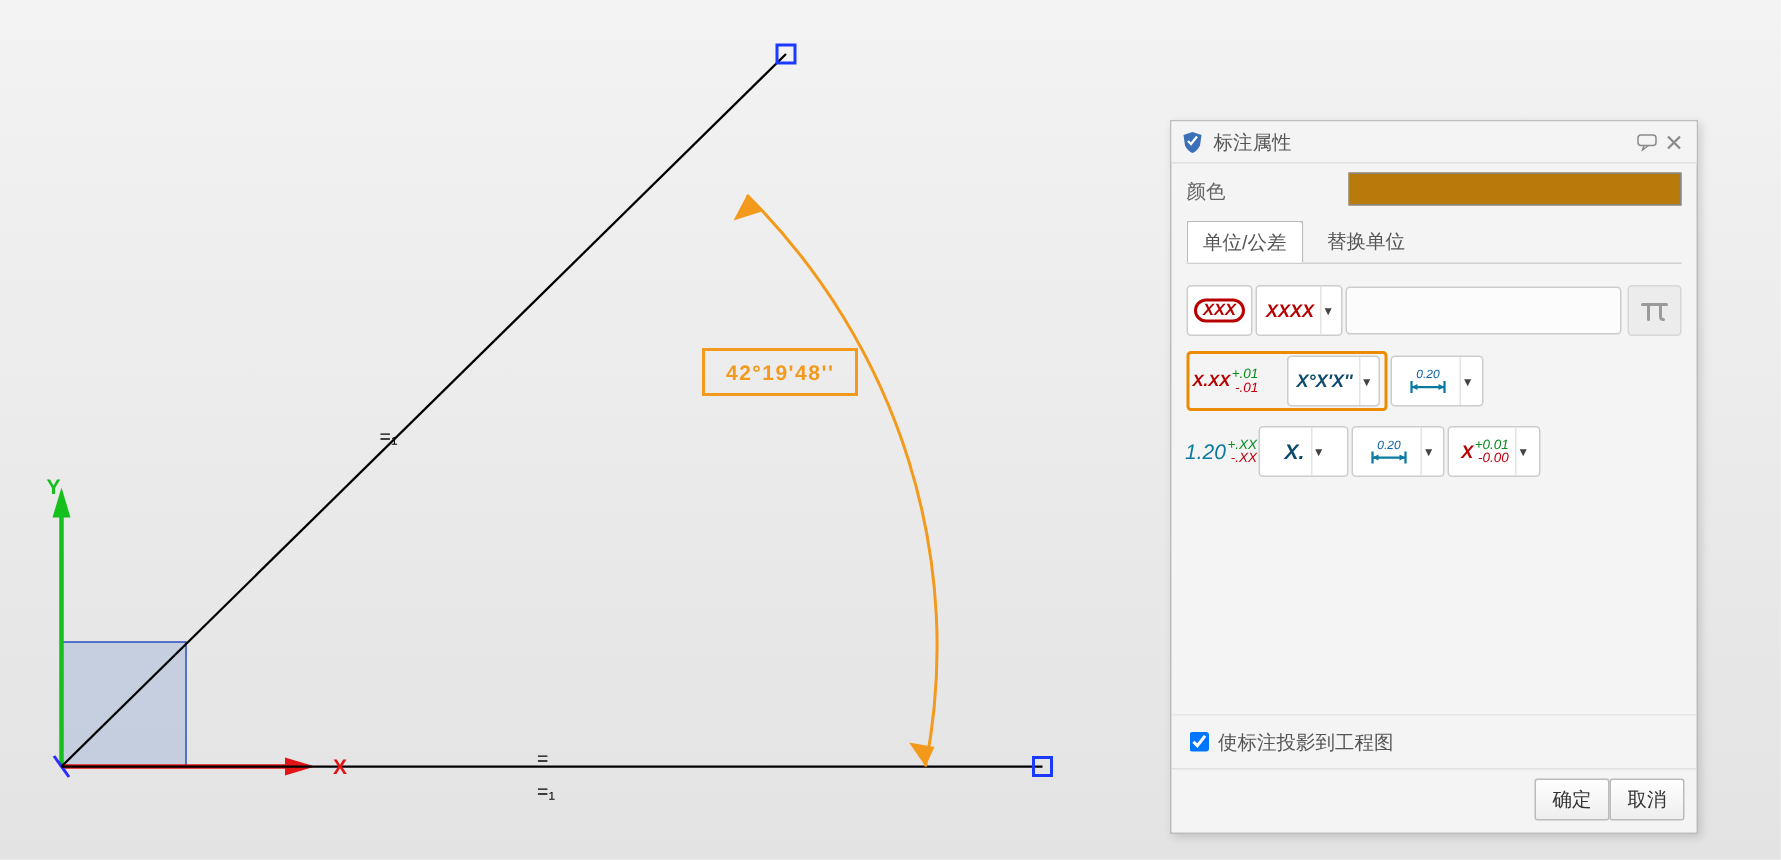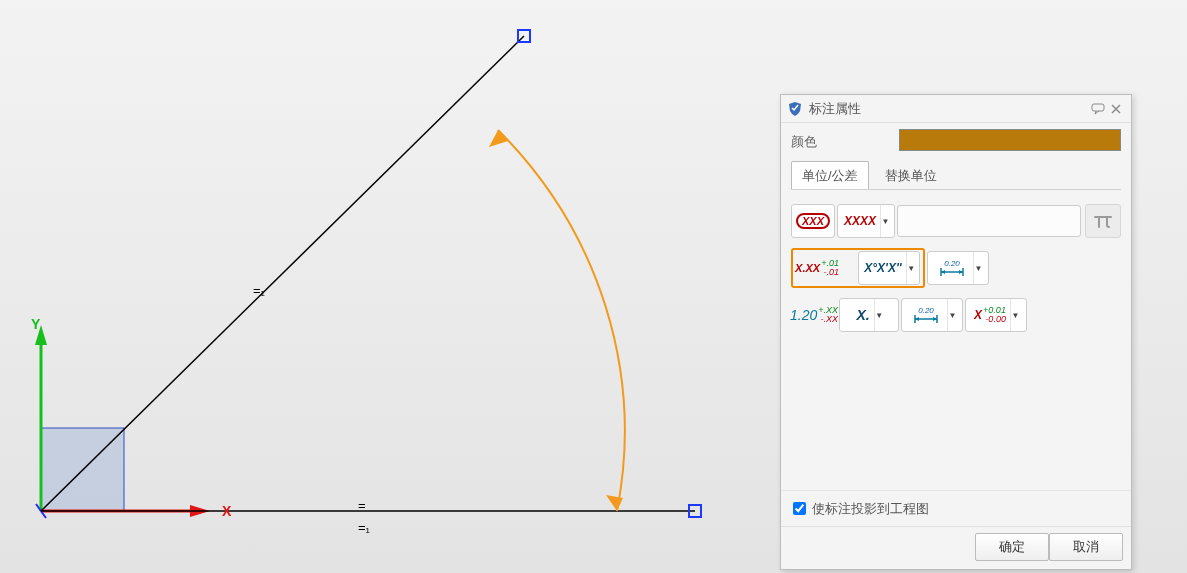--- a/index.html
+++ b/index.html
@@ -12,21 +12,21 @@
     position: relative;
     overflow: hidden;
   }
   .canvas {
     position: absolute;
     left: 0; top: 0;
     width: 780px; height: 573px;
   }
   .panel {
     position: absolute;
-    left: 780px; top: 94px;
+    left: 780px; top: 80px;
     width: 352px;
     background: #f4f4f4;
     border: 1px solid #bdbdbd;
     box-shadow: 2px 2px 6px rgba(0,0,0,0.15);
   }
   .panel-titlebar {
     display: flex;
     align-items: center;
     height: 28px;
     padding: 0 6px 0 6px;
@@ -47,21 +47,21 @@
     padding: 6px 10px 6px 10px;
     color:#666; font-size:13px;
   }
   .color-row .label { width: 108px; }
   .color-swatch {
     flex:1; height:22px;
     background:#b87a0b;
     border:1px solid #888;
   }
   .tabs-row {
-    display:flex; align-items:flex-end;
+    display:flex; align-items:flex-start;
     padding: 4px 10px 0 10px;
     font-size:13px;
     color:#555;
   }
   .tabs-row .tab {
     padding:5px 10px 4px 10px;
     border:1px solid #ccc;
     border-bottom:none;
     background:#f7f7f7;
     margin-right:6px;
@@ -121,21 +121,21 @@
     font-size:13px;
   }
   .checkbox-row input { margin-right:6px; }
   .button-row {
     display:flex; justify-content:flex-end;
     padding:6px 8px 8px 0;
     gap:0;
     border-top:1px solid #e0e0e0;
   }
   .button-row .pbtn {
-    width:74px; height:28px;
+    width:50px; height:28px;
     border:1px solid #bbb;
     background:linear-gradient(#fff,#eee);
     font-size:13px;
     color:#333;
     cursor:pointer;
     margin-left:0px;
     border-radius:2px;
   }
 
   
@@ -193,20 +193,21 @@
     <polygon points="617,511 606,495 623,498" fill="#f39a1c"></polygon>
   </svg>
 
   <div style="position:absolute;left:31px;top:316px;color:#15c01d;font-size:14px;font-weight:bold">Y</div>
   <div style="position:absolute;left:222px;top:503px;color:#e11515;font-size:14px;font-weight:bold">X</div>
 
   <div style="position:absolute;left:253px;top:283px;color:#000;font-size:13px">=₁</div>
   <div style="position:absolute;left:358px;top:498px;color:#000;font-size:13px">=</div>
   <div style="position:absolute;left:358px;top:520px;color:#000;font-size:13px">=₁</div>
 
+  <div class="angle-label" style="left:468px;top:232px">42°19'48''</div>
 </div>
 
 <div class="panel">
   <div class="panel-titlebar">
     <span class="shield-icon">
       <svg viewBox="0 0 16 16">
           <path d="M8 1 L14 3 L13 10 Q11 14 8 15 Q5 14 3 10 L2 3 Z" fill="#3b6fb8"></path>
           <path d="M5 7 L7 9 L11 4" stroke="#fff" stroke-width="1.5" fill="none"></path>
         </svg>
     </span>

